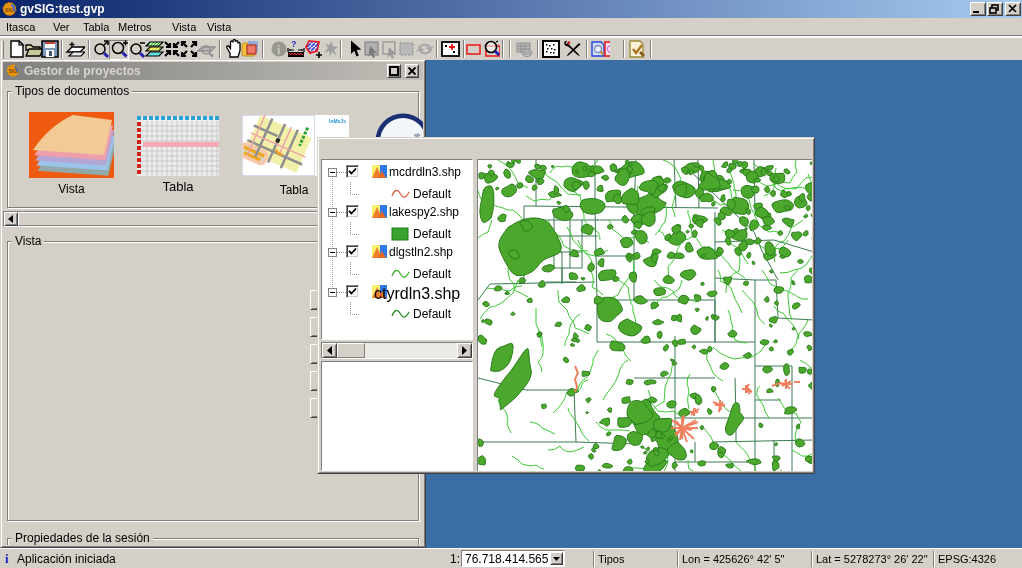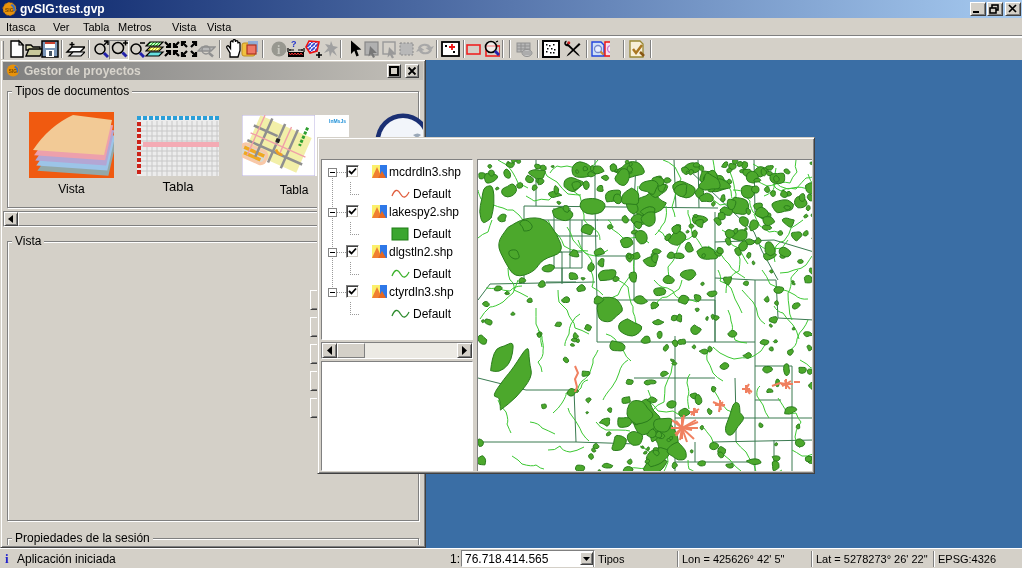--- a/index.html
+++ b/index.html
@@ -479,21 +479,21 @@
             <svg width="11" height="11" style="position:absolute;left:0;top:0">
               <path d="M2 5 l2.5 2.5 L9 2.5" stroke="#000" stroke-width="1.8" fill="none"></path>
             </svg>
           </div>
           <svg class="abs" style="left:50px;top:125px" width="15" height="14" viewBox="0 0 15 14">
             <rect x="0" y="0" width="8" height="13" fill="#FBF06B"></rect>
             <rect x="8" y="0" width="7" height="13" fill="#2E78E8"></rect>
             <path d="M0 13 L5 2 L10 13 Z" fill="#F08030"></path>
             <path d="M6 13 L10 6 L14 13 Z" fill="#E86820"></path>
           </svg>
-          <div class="abs" style="left:67px;top:125px;font-size:12px">ctyrdln3.shp</div>
+          <div class="abs" style="left:52px;top:125px;font-size:16px">ctyrdln3.shp</div>
           <div class="abs" style="left:28px;top:142px;width:1px;height:12px;background:repeating-linear-gradient(180deg,#9a9a9a 0 1px,transparent 1px 2px)"></div>
           <div class="abs" style="left:28px;top:154px;width:10px;height:1px;background:repeating-linear-gradient(90deg,#9a9a9a 0 1px,transparent 1px 2px)"></div>
           <svg class="abs" style="left:69px;top:147px" width="19" height="14">
             <path d="M1 9 q4 -10 8.5 -2 q4 7 8.5 -2" stroke="#2E8C2E" stroke-width="1.3" fill="none"></path>
           </svg>
           <div class="abs" style="left:91px;top:147px;font-size:12px">Default</div>
         </div>
 
       <div class="sunken1 abs" style="left:1px;top:184px;width:152px;height:17px;background:#ECEAE4">
         <div class="sbarrow" style="left:0;top:0;width:15px;height:15px"><svg width="13" height="13">
@@ -1041,21 +1041,21 @@
     </div>
   </div>
 </div>
 
 <div id="statusbar">
   <svg class="abs" style="left:5px;top:3px" width="10" height="14">
       <text x="0" y="11" font-family="Liberation Serif" font-weight="bold" font-size="13" fill="#2222cc">i</text>
     </svg>
   <span class="abs" style="left:17px;top:3px">Aplicación iniciada</span>
   <span class="abs" style="left:450px;top:3px">1:</span>
-  <div class="abs sunken1" style="left:461px;top:1px;width:134px;height:17px;background:#fff">
+  <div class="abs sunken1" style="left:461px;top:1px;width:104px;height:17px;background:#fff">
     <span class="abs" style="left:3px;top:1px">76.718.414.565</span>
     <div class="sbarrow" style="right:1px;top:1px;width:13px;height:13px"><svg width="11" height="11">
           <path d="M2 4 L5.5 8 L9 4z" fill="#000"></path>
         </svg></div>
   </div>
   <div class="ssep" style="left:593px"></div>
   <span class="abs sp" style="left:598px;top:4px">Tipos</span>
   <div class="ssep" style="left:677px"></div>
   <span class="abs sp" style="left:682px;top:4px">Lon = 425626° 42' 5"</span>
   <div class="ssep" style="left:811px"></div>

